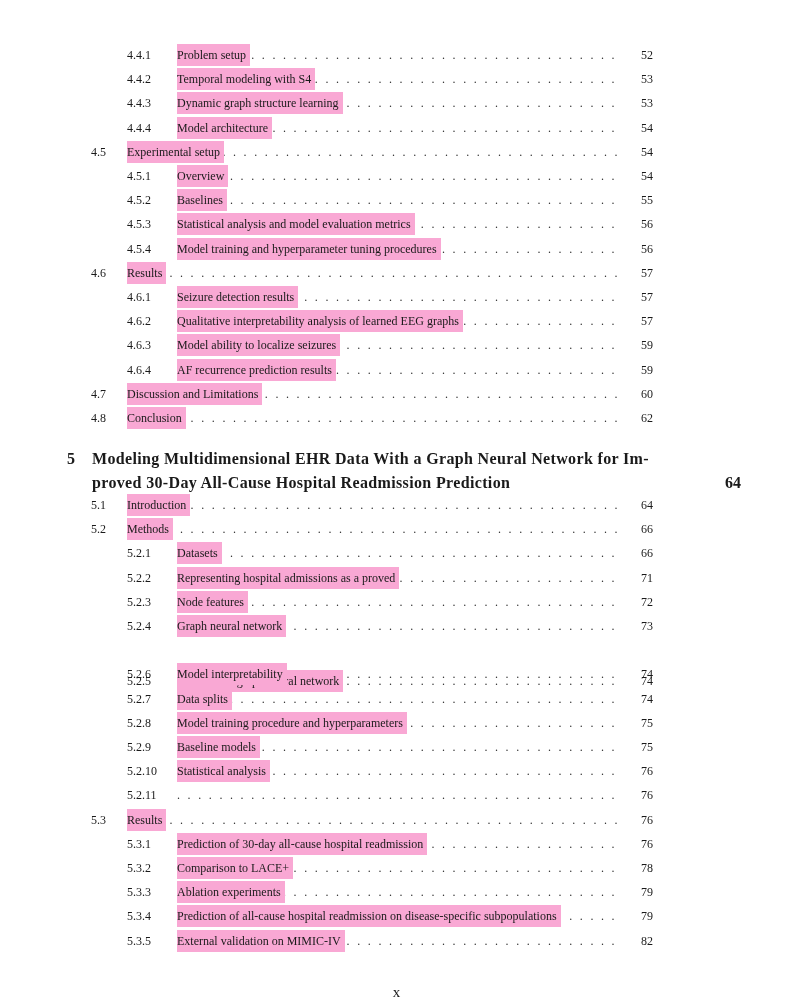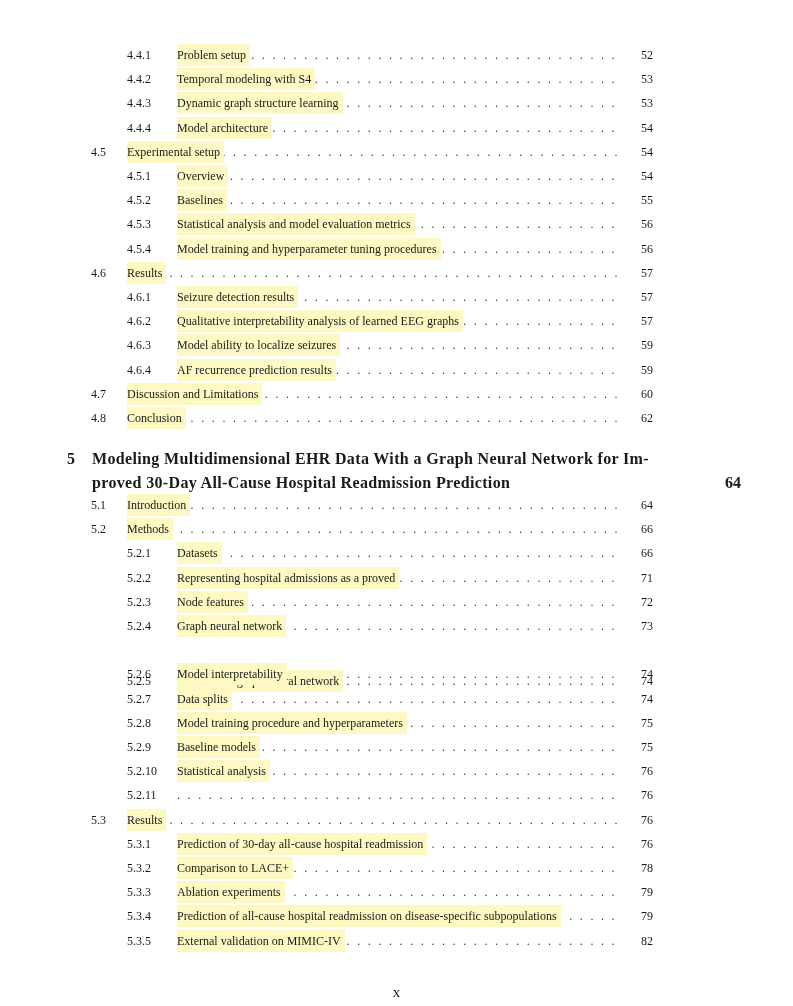--- a/index.html
+++ b/index.html
@@ -31,21 +31,21 @@
       line-height: 22px;
       white-space: nowrap;
     }
     .entry .num {
       position: absolute;
       top: 0;
     }
     .entry .title {
       position: absolute;
       top: 0;
-      background: #fef9c3;
+      background: #f9a8d4;
       padding-right: 4px;
       z-index: 2;
     }
     .entry .leader {
       position: absolute;
       top: 0;
       right: 88px;
       height: 22px;
       overflow: hidden;
       z-index: 1;

